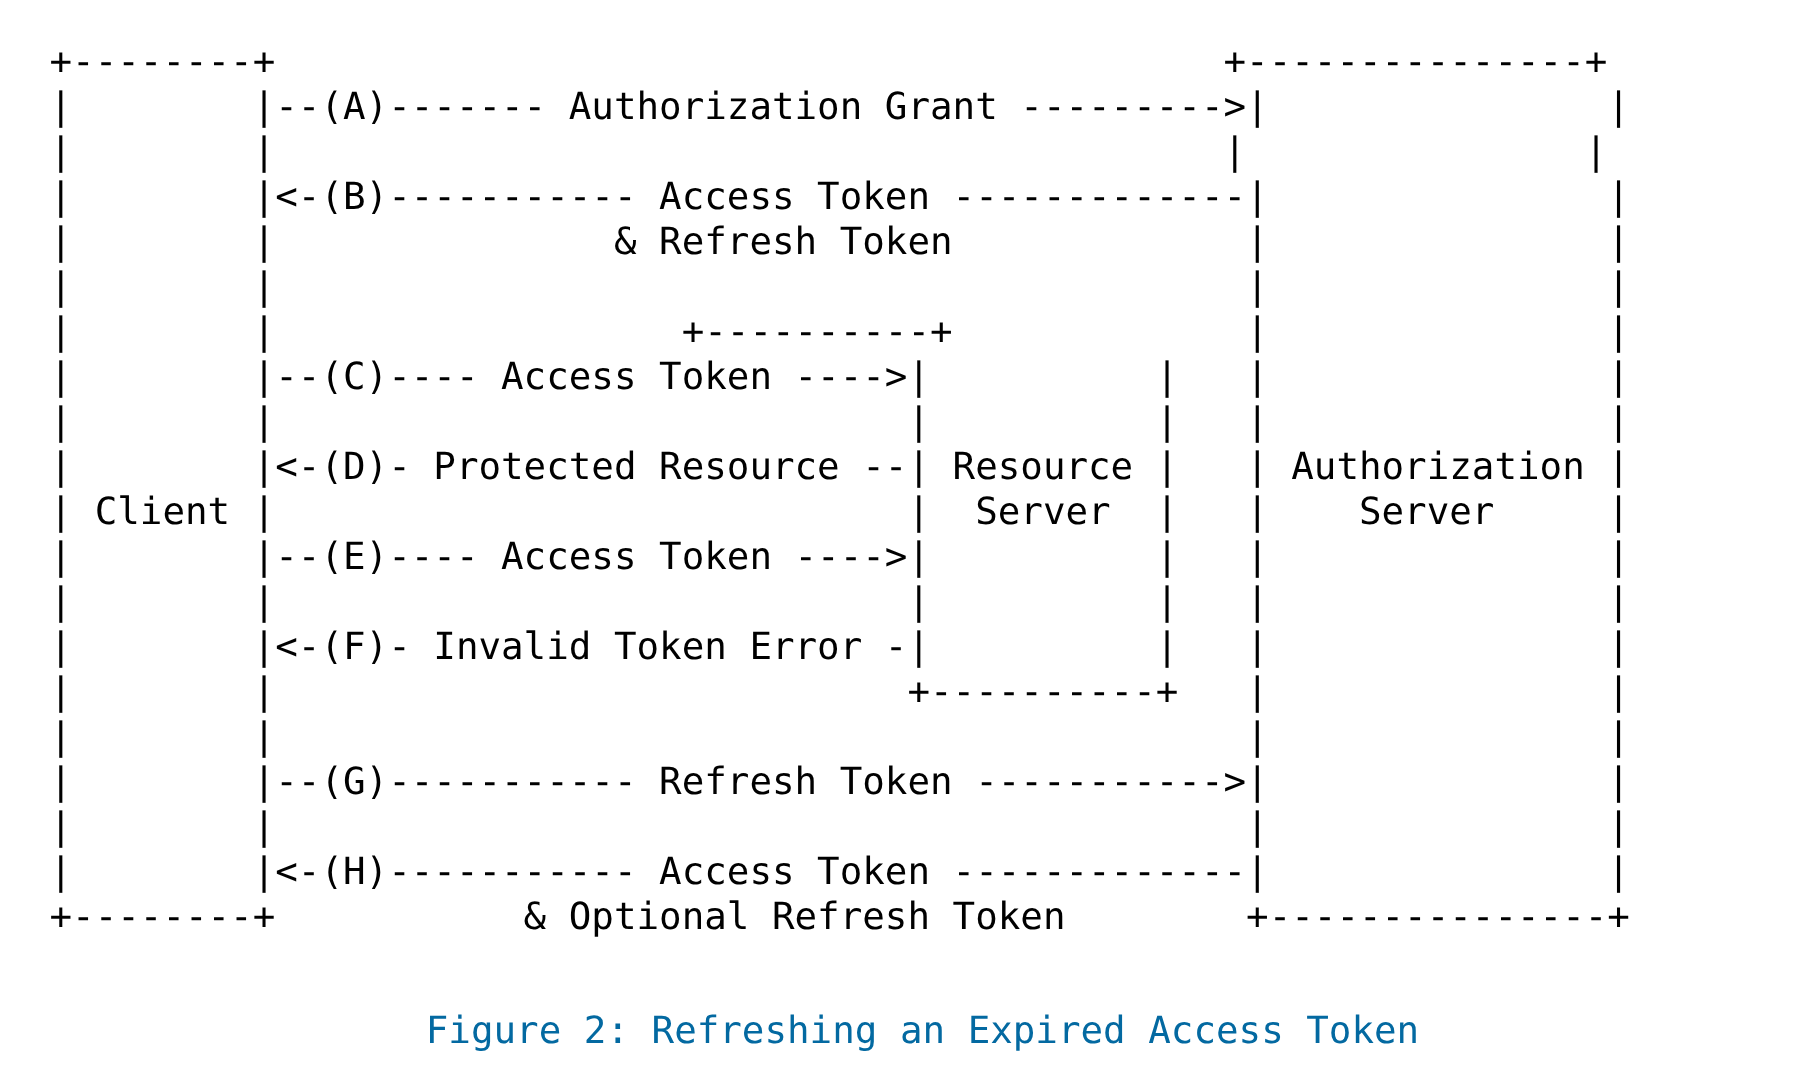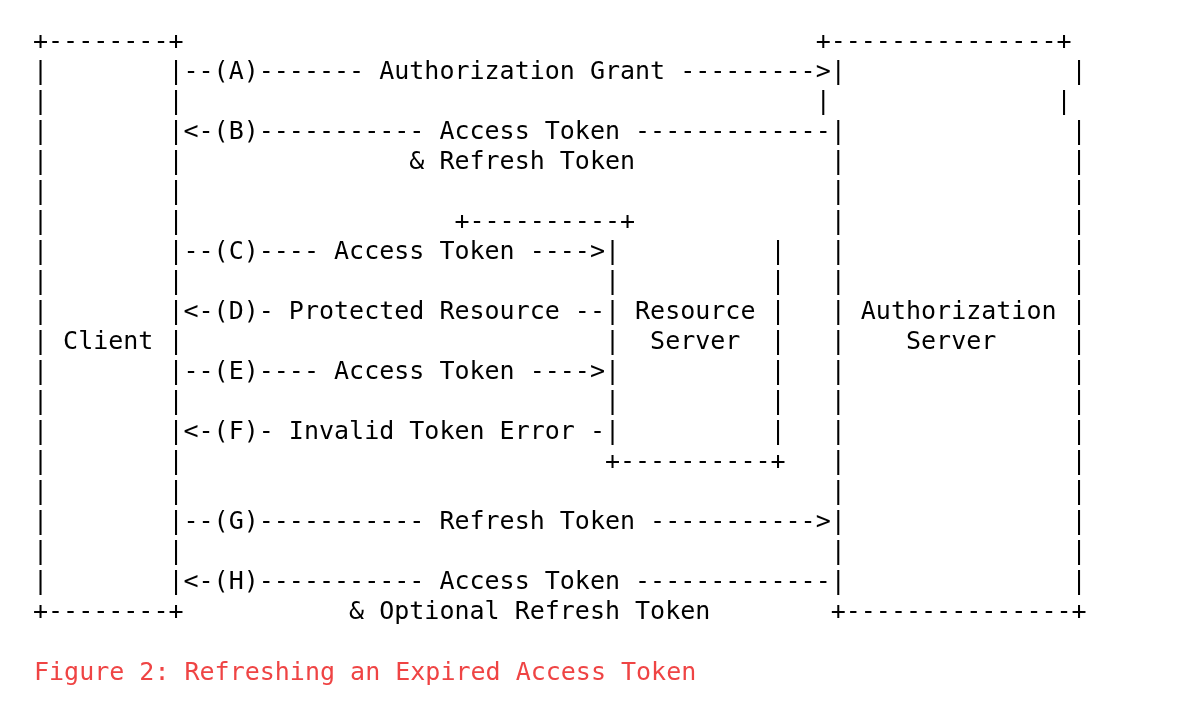--- a/index.html
+++ b/index.html
@@ -37,27 +37,28 @@
     white-space: pre;
     font-weight: 400;
     -webkit-font-smoothing: antialiased;
   }
 
   .figure-caption {
     position: absolute;
     left: 33px;
     top: 656px;
     width: 1132px;
-    margin: 1px;
+    margin: 16px;
     padding: 0;
     font-family: "DejaVu Sans Mono", "Liberation Mono", monospace;
     font-size: 25px;
     line-height: 30px;
-    color: #ef4444;
+    color: #0369a1;
     white-space: pre;
+    text-align: center;
   }
 </style>
 </head>
 <body>
 
 <div class="page">
 
   <pre class="ascii-figure">+--------+                                          +---------------+
 |        |--(A)------- Authorization Grant ---------&gt;|               |
 |        |                                          |               |

